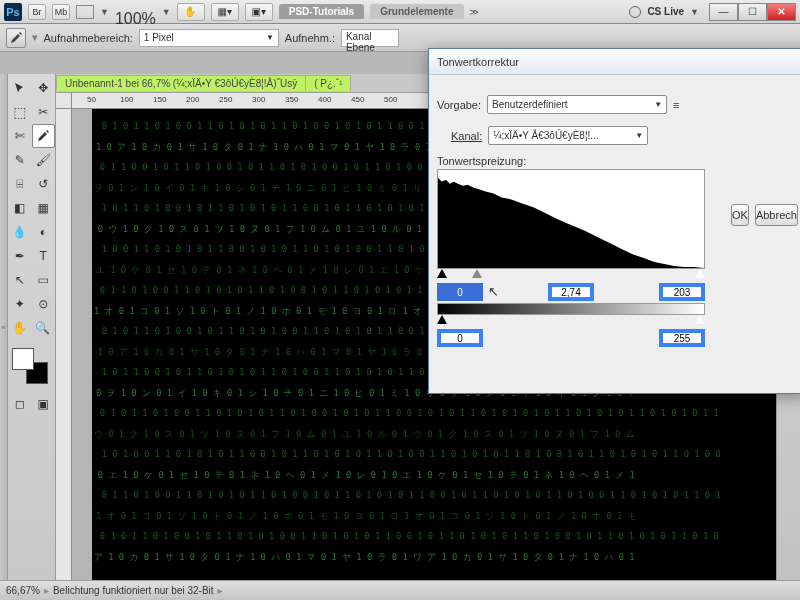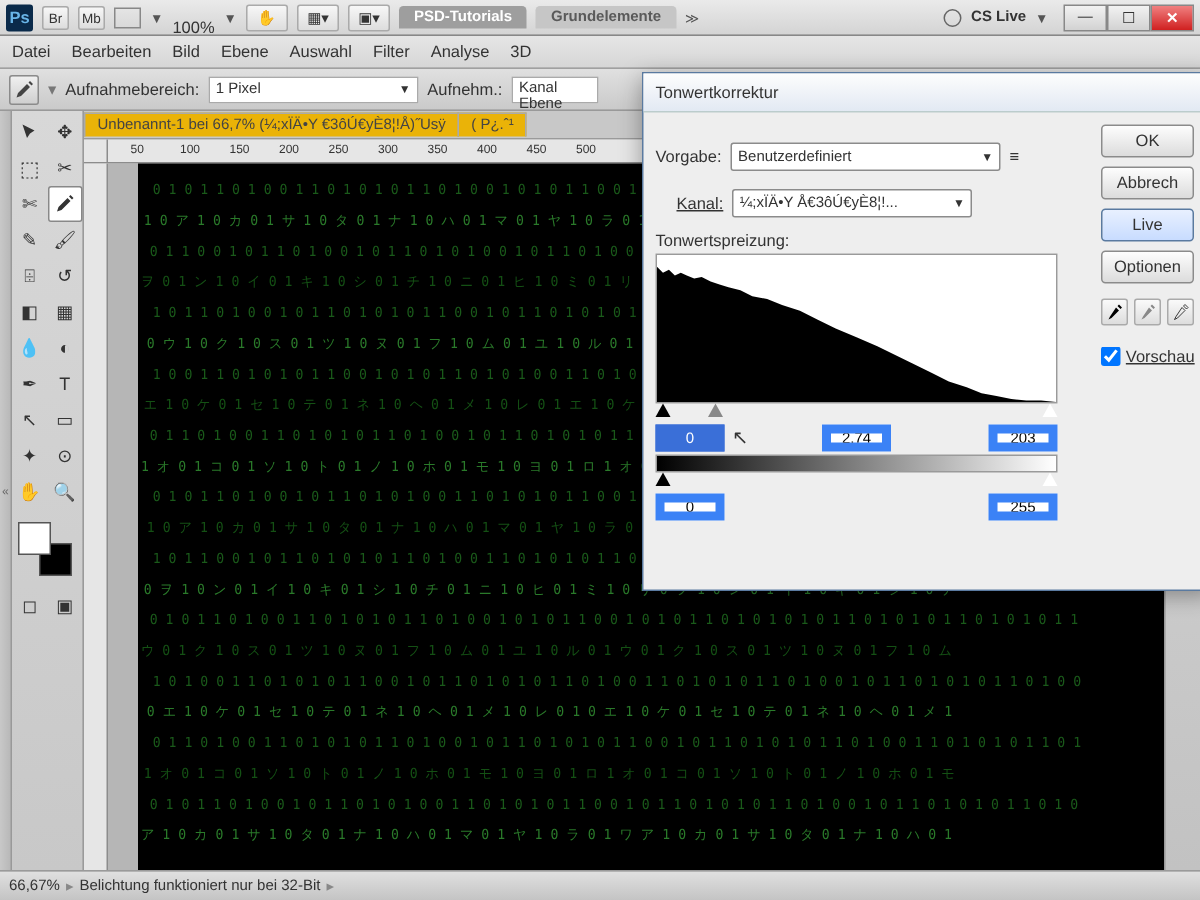--- a/index.html
+++ b/index.html
@@ -2,21 +2,21 @@
 <html><head>
 <meta charset="utf-8">
 <style>
 *{box-sizing:border-box;margin:0;padding:0;}
 body{font-family:"Segoe UI",Tahoma,sans-serif;font-size:11px;color:#333;background:#e8e8e8;width:800px;height:600px;overflow:hidden;position:relative;}
 .ps-app{width:800px;height:600px;background:#b8b8b8;position:relative;}
 .titlebar{height:24px;background:linear-gradient(#eaeaea,#d4d4d4);display:flex;align-items:center;padding:0 4px;gap:6px;border-bottom:1px solid #888;}
 .ps-icon{width:18px;height:18px;background:#0a2a4a;color:#69b5e8;font-weight:bold;font-size:11px;display:flex;align-items:center;justify-content:center;border-radius:2px;}
 .app-btn{width:18px;height:16px;border:1px solid #aaa;background:linear-gradient(#f7f7f7,#ddd);border-radius:2px;font-size:9px;display:flex;align-items:center;justify-content:center;}
 .chev{font-size:9px;color:#555;}
-.zoom-display{font-size:11px;color:#333;margin-top:14px;}
+.zoom-display{font-size:16px;color:#333;margin-top:14px;}
 .ctl-icon{width:28px;height:18px;border:1px solid #aaa;background:linear-gradient(#f7f7f7,#ddd);border-radius:2px;font-size:10px;display:flex;align-items:center;justify-content:center;}
 .title-tab{padding:2px 10px;background:#c6c6c6;border-radius:3px 3px 0 0;font-size:10px;font-weight:bold;color:#5a5a5a;}
 .title-tab.active{background:#9e9e9e;color:#fff;}
 .spacer{flex:1;}
 .cs-live{font-weight:bold;font-size:10px;}
 .circle{width:12px;height:12px;border:1px solid #666;border-radius:50%;display:inline-block;}
 .win-controls{display:flex;gap:0;margin-left:4px;}
 .win-btn{width:29px;height:18px;border:1px solid #888;background:linear-gradient(#f2f2f2,#d2d2d2);font-size:10px;display:flex;align-items:center;justify-content:center;}
 .win-btn.close{background:linear-gradient(#f08080,#d02020);color:#fff;font-weight:bold;}
 .menubar{height:22px;background:linear-gradient(#e6e6e6,#d6d6d6);display:flex;align-items:center;padding:0 8px;gap:14px;border-bottom:1px solid #a0a0a0;}
@@ -29,50 +29,50 @@
 .chev-thin{font-size:8px;color:#666;}
 .toolbox{width:48px;background:linear-gradient(#d8d8d8,#c8c8c8);border-right:1px solid #9a9a9a;display:flex;flex-direction:column;padding-top:2px;}
 .tool-row{display:flex;height:24px;}
 .tool-cell{width:24px;height:24px;display:flex;align-items:center;justify-content:center;font-size:12px;border:1px solid transparent;}
 .tool-cell.sel{background:#fff;border:1px solid #888;border-radius:2px;}
 .fg-bg{width:44px;height:46px;position:relative;margin-top:6px;}
 .fg-sq{position:absolute;left:4px;top:2px;width:22px;height:22px;background:#fff;border:1px solid #555;}
 .bg-sq{position:absolute;left:18px;top:16px;width:22px;height:22px;background:#000;border:1px solid #555;}
 .doc-area{flex:1;background:#b6b6b6;position:relative;}
 .doc-tabs{height:19px;background:#c8c8c8;display:flex;align-items:center;border-bottom:1px solid #9a9a9a;}
-.doc-tab{background:#eab308;border:1px solid #aaa;border-bottom:none;padding:2px 8px;font-size:10px;color:#444;}
+.doc-tab{background:#bef264;border:1px solid #aaa;border-bottom:none;padding:2px 8px;font-size:10px;color:#444;}
 .doc-tab.second{margin-left:-1px;}
 .ruler-h{height:16px;background:#e6e6e6;border-bottom:1px solid #8c8c8c;position:relative;margin-left:16px;overflow:hidden;}
 .ruler-v{width:16px;background:#e6e6e6;border-right:1px solid #8c8c8c;position:absolute;left:0;top:35px;bottom:0;}
 .r-corner{width:16px;height:16px;background:#e6e6e6;border:1px solid #8c8c8c;border-top:none;border-left:none;position:absolute;left:0;top:19px;}
 .tick{position:absolute;top:2px;font-size:8px;color:#333;}
 .canvas-wrap{position:absolute;left:16px;top:35px;right:0;bottom:0;background:#b6b6b6;overflow:hidden;}
 .canvas{position:absolute;left:20px;top:0;right:0;bottom:0;background:#000;}
 .matrix{width:100%;height:100%;background:#000;}
 .statusbar{position:absolute;bottom:0;left:0;right:0;height:20px;background:linear-gradient(#e0e0e0,#c4c4c4);border-top:1px solid #9a9a9a;display:flex;align-items:center;padding:0 6px;font-size:10px;gap:4px;}
 .dialog{position:absolute;left:428px;top:48px;width:380px;height:346px;background:#eeeeee;border:1px solid #5a7aa0;box-shadow:0 3px 14px rgba(0,0,0,0.35);}
 .dlg-title{height:26px;background:linear-gradient(#fdfdfd,#e2e9f3);border-bottom:1px solid #bcc;display:flex;align-items:center;padding:0 8px;font-size:11px;}
 .dlg-body{display:flex;padding:8px 8px;gap:8px;}
 .dlg-left{flex:1;}
-.dlg-right{width:68px;display:flex;flex-direction:column;gap:6px;align-items:center;}
+.dlg-right{width:68px;display:flex;flex-direction:row;gap:6px;align-items:center;}
 .dlg-btn{width:62px;height:22px;border:1px solid #8b8b8b;border-radius:3px;background:linear-gradient(#fdfdfd,#dcdcdc);font-size:11px;display:flex;align-items:center;justify-content:center;}
 .dlg-btn.auto{background:linear-gradient(#e8f0ff,#c8dcff);border-color:#5a7aa0;}
 .preset-row{display:flex;align-items:center;gap:6px;margin-bottom:10px;margin-top:12px;}
 .combo{border:1px solid #8b8b8b;background:#fff;height:19px;font-size:10px;padding:1px 4px;display:flex;align-items:center;justify-content:space-between;border-radius:2px;}
 .combo .caret{font-size:8px;}
 .hist-box{border:1px solid #9a9a9a;background:#fff;height:100px;width:268px;position:relative;margin-top:2px;overflow:hidden;}
 .hist-svg{width:100%;height:100%;}
 .sliders{position:relative;width:268px;height:12px;}
 .tri{position:absolute;top:0;width:0;height:0;border-left:5px solid transparent;border-right:5px solid transparent;}
 .tri.black{border-bottom:9px solid #000;left:0px;}
 .tri.gray{border-bottom:9px solid #888;left:35px;}
 .tri.white{border-bottom:9px solid #fff;left:258px;}
 .tri.white::after{content:"";position:absolute;left:-5px;top:0;width:0;height:0;border-left:5px solid transparent;border-right:5px solid transparent;border-bottom:9px solid #aaa;z-index:-1;}
 .lv-inputs{display:flex;justify-content:space-between;width:268px;margin-top:2px;}
-.lv-inputs input{width:46px;height:18px;font-size:10px;text-align:center;border:6px solid #3b82f6;}
+.lv-inputs input{width:46px;height:18px;font-size:10px;text-align:center;border:4px solid #3b82f6;}
 .lv-inputs input.focus{border:1px solid #3a6fd8;background:#3a6fd8;color:#fff;}
 .grad-bar{width:268px;height:12px;background:linear-gradient(90deg,#000,#fff);border:1px solid #9a9a9a;margin-top:2px;}
 .out-sliders{width:268px;height:12px;position:relative;}
 .cursor-arrow{position:absolute;left:488px;top:284px;font-size:13px;pointer-events:none;z-index:50;}
 .eyedrops{display:flex;gap:4px;margin-top:4px;}
 .eye-btn{width:18px;height:18px;border:1px solid #aaa;background:linear-gradient(#fafafa,#ddd);border-radius:2px;display:flex;align-items:center;justify-content:center;}
 .vchk{display:flex;align-items:center;gap:4px;margin-top:8px;font-size:11px;}
 .right-strip{width:24px;background:linear-gradient(#d8d8d8,#c2c2c2);border-left:1px solid #9a9a9a;}
 label{font-size:11px;}
 </style>
@@ -99,30 +99,20 @@
     <span class="circle"></span>
     <span class="cs-live">CS Live</span>
     <span class="chev">▼</span>
     <div class="win-controls">
       <div class="win-btn">—</div>
       <div class="win-btn">☐</div>
       <div class="win-btn close">✕</div>
     </div>
   </div>
 
-  <div class="menubar">
-    <span class="menu-item">Datei</span>
-    <span class="menu-item">Bearbeiten</span>
-    <span class="menu-item">Bild</span>
-    <span class="menu-item">Ebene</span>
-    <span class="menu-item">Auswahl</span>
-    <span class="menu-item">Filter</span>
-    <span class="menu-item">Analyse</span>
-    <span class="menu-item">3D</span>
-  </div>
 
   <div class="options-bar">
     <div class="dropper-tool">
       <svg width="14" height="14" viewBox="0 0 14 14">
           <path d="M11 1l2 2-1 1-2-2zM9 3l2 2-6 6-3 1 1-3z" fill="#444"></path>
         </svg>
     </div>
     <span style="color:#777;">▾</span>
     <label>Aufnahmebereich:</label>
     <div class="opt-box" style="width:140px;display:flex;align-items:center;justify-content:space-between;">

